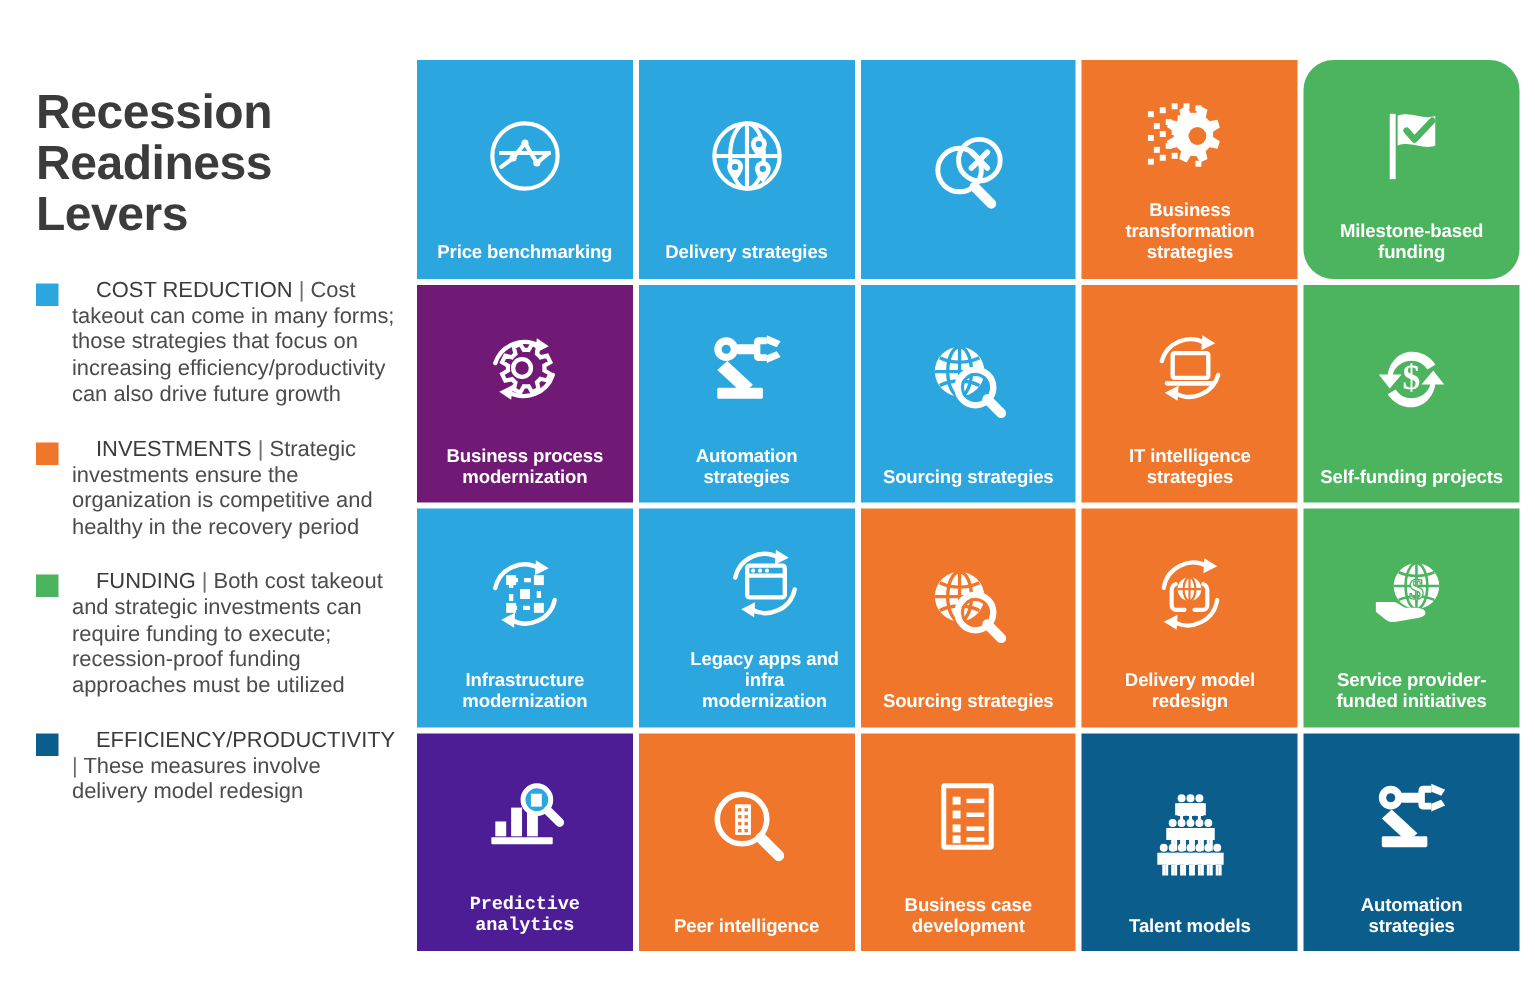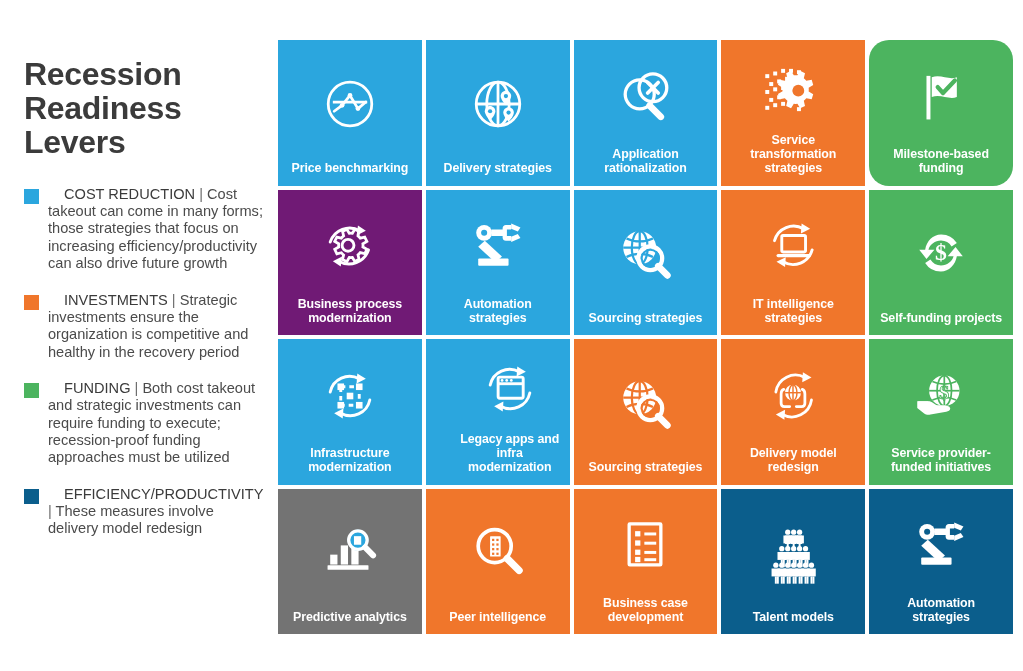--- a/index.html
+++ b/index.html
@@ -164,22 +164,20 @@
     <div class="tile" style="background: rgb(43, 166, 222);">
       <div class="tile-icon">
         <svg viewBox="0 0 100 100" width="66" height="66" fill="none" stroke="#fff" stroke-width="5">
   <circle cx="42" cy="46" r="22"></circle>
   <line x1="57" y1="63" x2="74" y2="80" stroke-width="10" stroke-linecap="round"></line>
   <circle cx="62" cy="36" r="21" stroke-width="5"></circle>
   <line x1="54" y1="28" x2="70" y2="44" stroke-width="5.6" stroke-linecap="round"></line>
   <line x1="70" y1="28" x2="54" y2="44" stroke-width="5.6" stroke-linecap="round"></line>
 </svg>
       </div>
-      <div class="tile-label">Application
-rationalization</div>
     </div>
     <div class="tile" style="background: rgb(240, 118, 43);">
       <div class="tile-icon">
         <svg viewBox="0 0 100 100" width="66" height="66" fill="#fff">
   <path d="M62 28l4.5 7.5a22 22 0 0 1 6 0L77 28l8 4-2 8.5a22 22 0 0 1 4.2 4.2L96 43l2.5 8.6-7.5 4.5a22 22 0 0 1 0 6l7.5 4.5L96 75l-8.8-1.7a22 22 0 0 1-4.2 4.2l2 8.5-8 4-4.5-7.5a22 22 0 0 1-6 0L62 90l-8-4 2-8.5a22 22 0 0 1-4.2-4.2L43 75l-2.5-8.6 7.5-4.5a22 22 0 0 1 0-6L40.5 51 43 43l8.8 1.7a22 22 0 0 1 4.2-4.2l-2-8.5z" transform="translate(-10,-5) scale(0.92)"></path>
   <circle cx="58" cy="51" r="9" fill="#f0762b"></circle>
   <g>
     <rect x="8" y="26" width="6" height="6"></rect>
     <rect x="20" y="22" width="6" height="6"></rect>
     <rect x="32" y="18" width="6" height="6"></rect>
@@ -197,21 +195,21 @@
     <rect x="20" y="70" width="6" height="6"></rect>
     <rect x="32" y="68" width="6" height="6"></rect>
     <rect x="44" y="66" width="6" height="6"></rect>
     <rect x="44" y="42" width="6" height="6"></rect>
     <rect x="44" y="54" width="6" height="6"></rect>
     <rect x="56" y="20" width="6" height="6"></rect>
     <rect x="56" y="76" width="6" height="6"></rect>
   </g>
 </svg>
       </div>
-      <div class="tile-label">Service
+      <div class="tile-label">Business
 transformation
 strategies</div>
     </div>
     <div class="tile" style="background: rgb(76, 180, 95); border-radius: 20px;">
       <div class="tile-icon">
         <svg viewBox="0 0 100 100" width="66" height="66" fill="none">
   <rect x="28" y="18" width="6" height="66" fill="#fff"></rect>
   <path d="M36 20c14-5 26 5 38 0v30c-12 5-24-5-38 0z" fill="#fff"></path>
   <polyline points="45,35 53,44 71,25" stroke="#4cb45f" stroke-width="6.5" fill="none" stroke-linecap="round" stroke-linejoin="round"></polyline>
 </svg>
@@ -380,21 +378,21 @@
     <path d="M37 56c11-5 25-5 36 0"></path>
   </g>
   <text x="55" y="55" font-family="Liberation Serif, serif" font-size="30" font-weight="bold" text-anchor="middle" fill="#fff" stroke="#4cb45f" stroke-width="1.3" class="tile-bg-stroke-text">$</text>
   <path d="M14 58h16l10 6h16c3 0 5 2 5 4s-2 4-5 4H44" fill="#fff"></path>
   <path d="M14 58h18c2 0 3 1 5 2l8 5h14c3 0 5 2 5 4 0 3-3 4-6 5l-24 4c-4 1-7 0-10-2L14 68z" fill="#fff"></path>
 </svg>
       </div>
       <div class="tile-label">Service provider-
 funded initiatives</div>
     </div>
-    <div class="tile" style="background: #737373;">
+    <div class="tile" style="background: #4c1d95; font-family: Liberation Mono, monospace;">
       <div class="tile-icon">
         <svg viewBox="0 0 100 100" width="66" height="66" fill="#fff" stroke="none">
   <rect x="16" y="70" width="62" height="7" rx="1"></rect>
   <rect x="20" y="54" width="11" height="15"></rect>
   <rect x="36" y="40" width="11" height="29"></rect>
   <rect x="52" y="28" width="11" height="41"></rect>
   <circle cx="62" cy="32" r="16" fill="#2ba6de" class="tile-bg-fill"></circle>
   <circle cx="62" cy="32" r="14" fill="none" stroke="#fff" stroke-width="5"></circle>
   <line x1="73" y1="43" x2="85" y2="55" stroke="#fff" stroke-width="9" stroke-linecap="round"></line>
   <rect x="56" y="26" width="11" height="13" fill="#fff"></rect>

